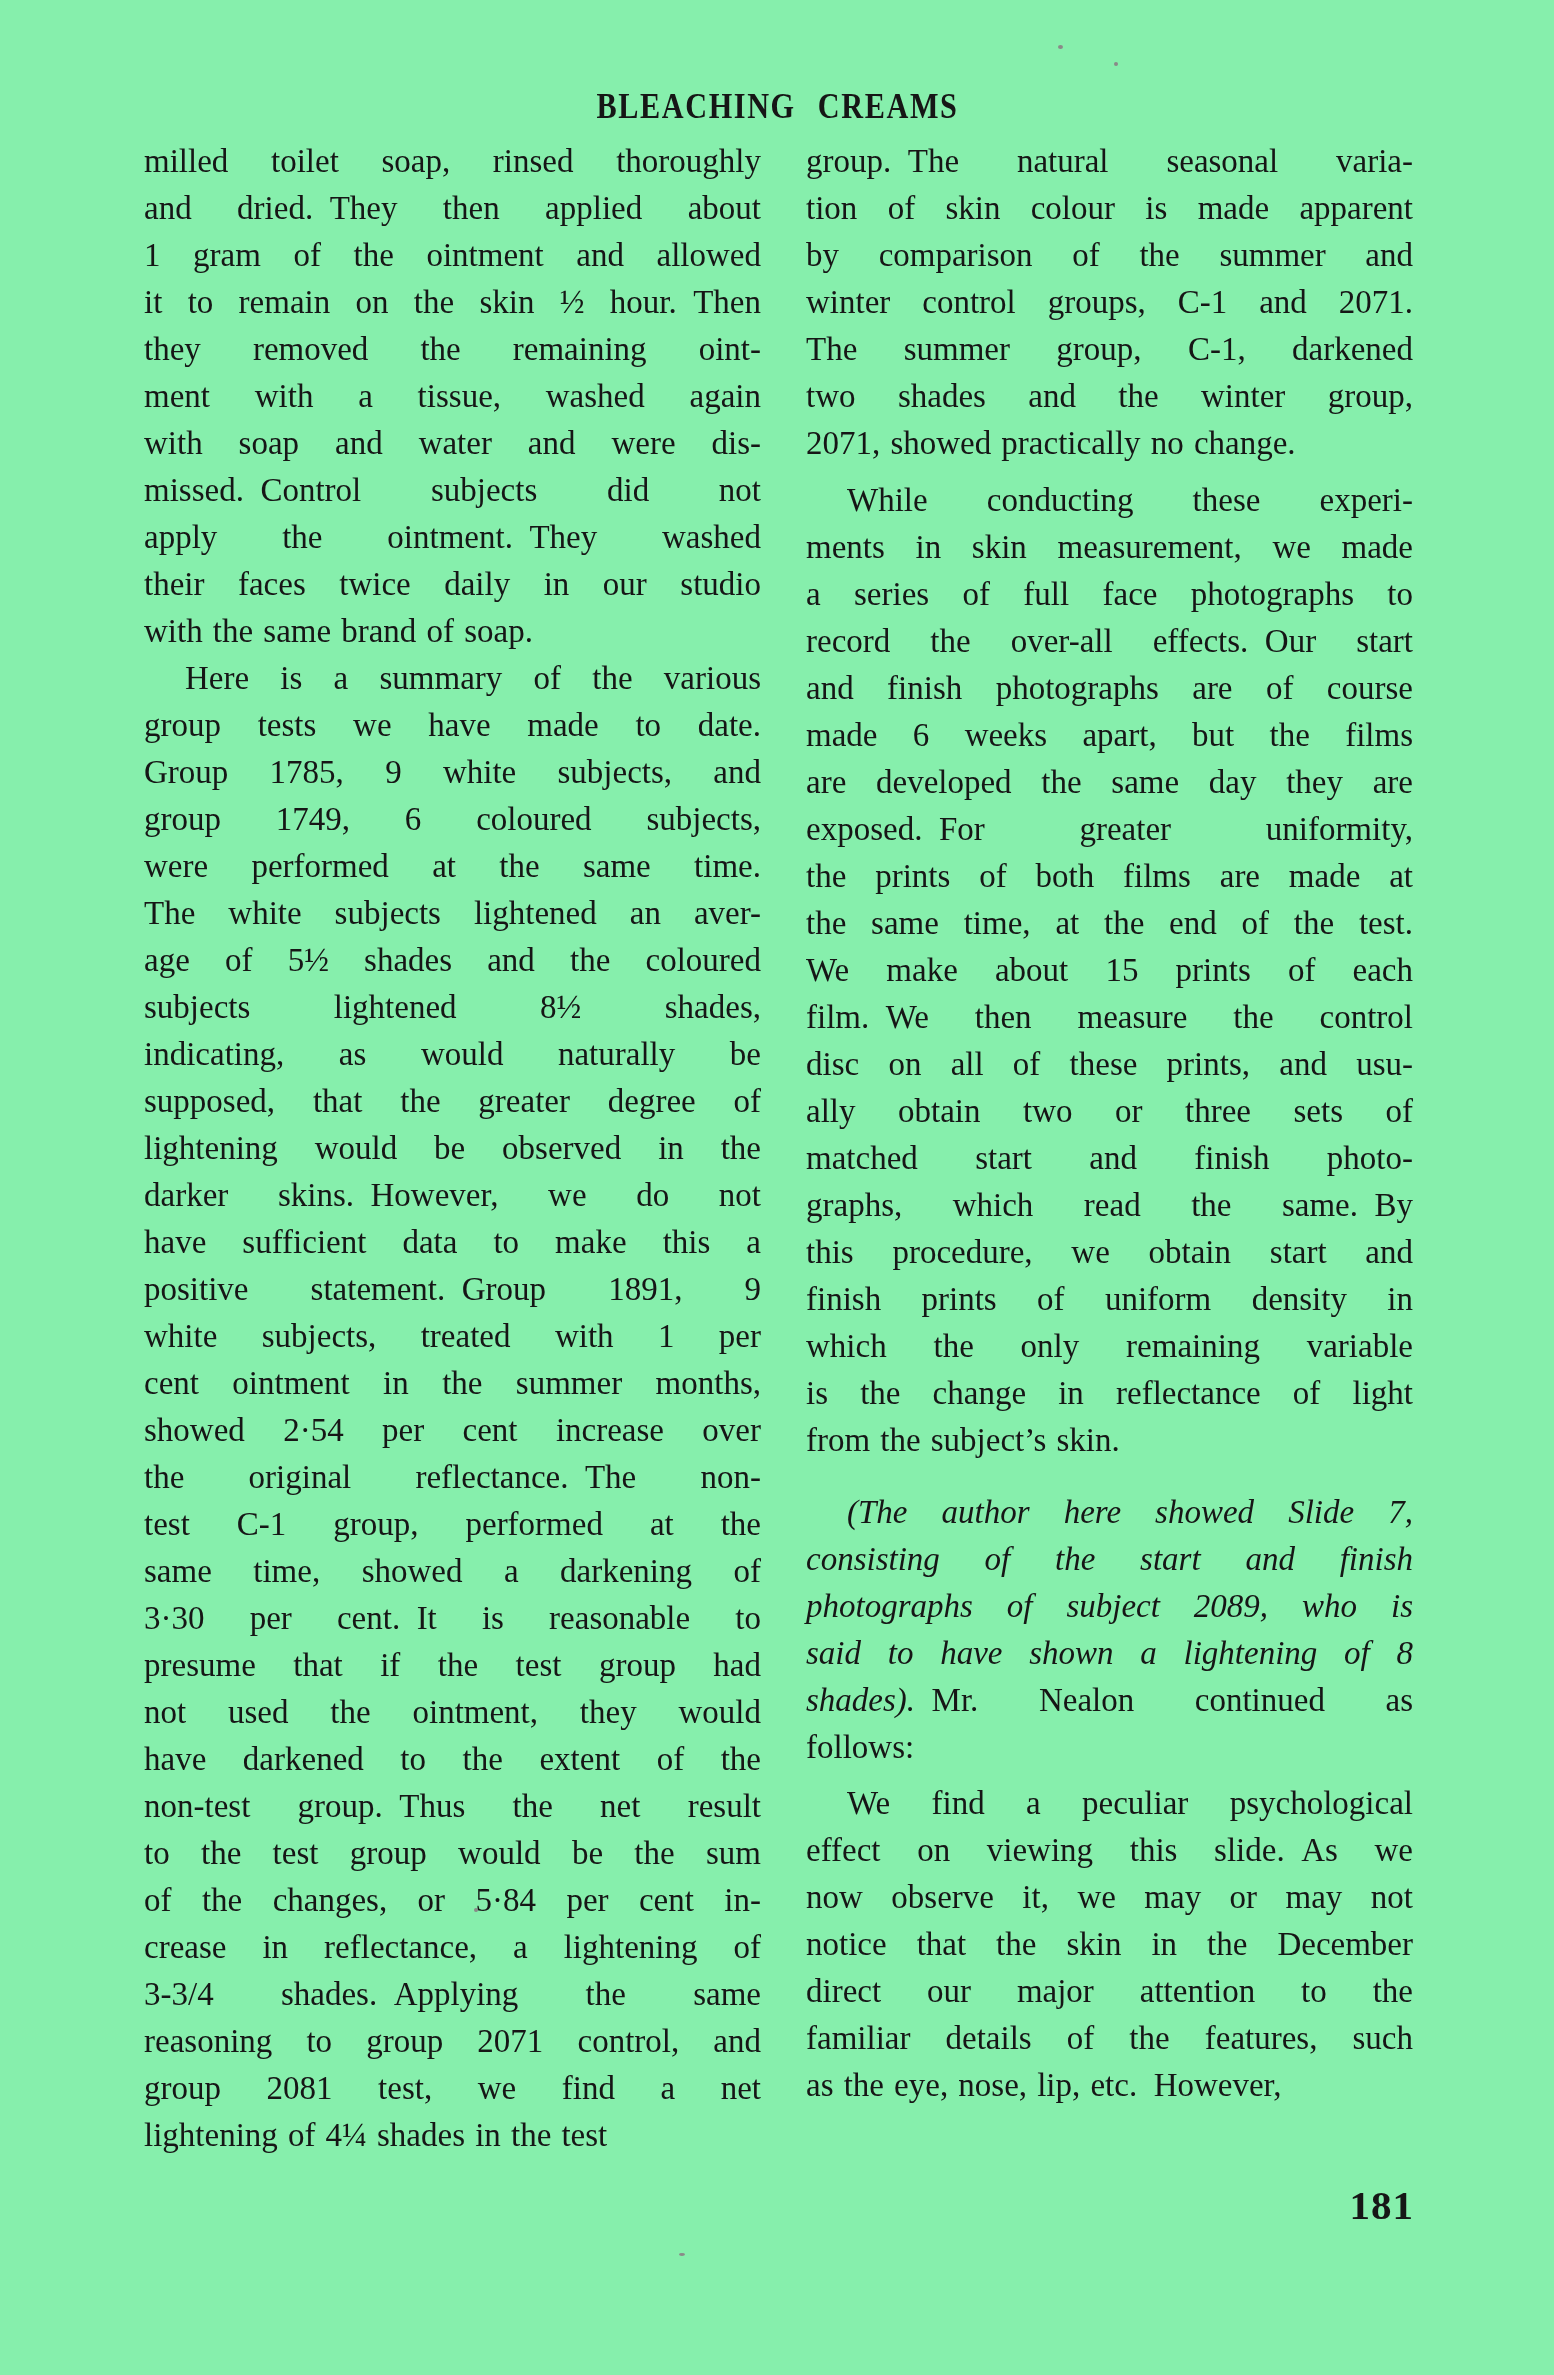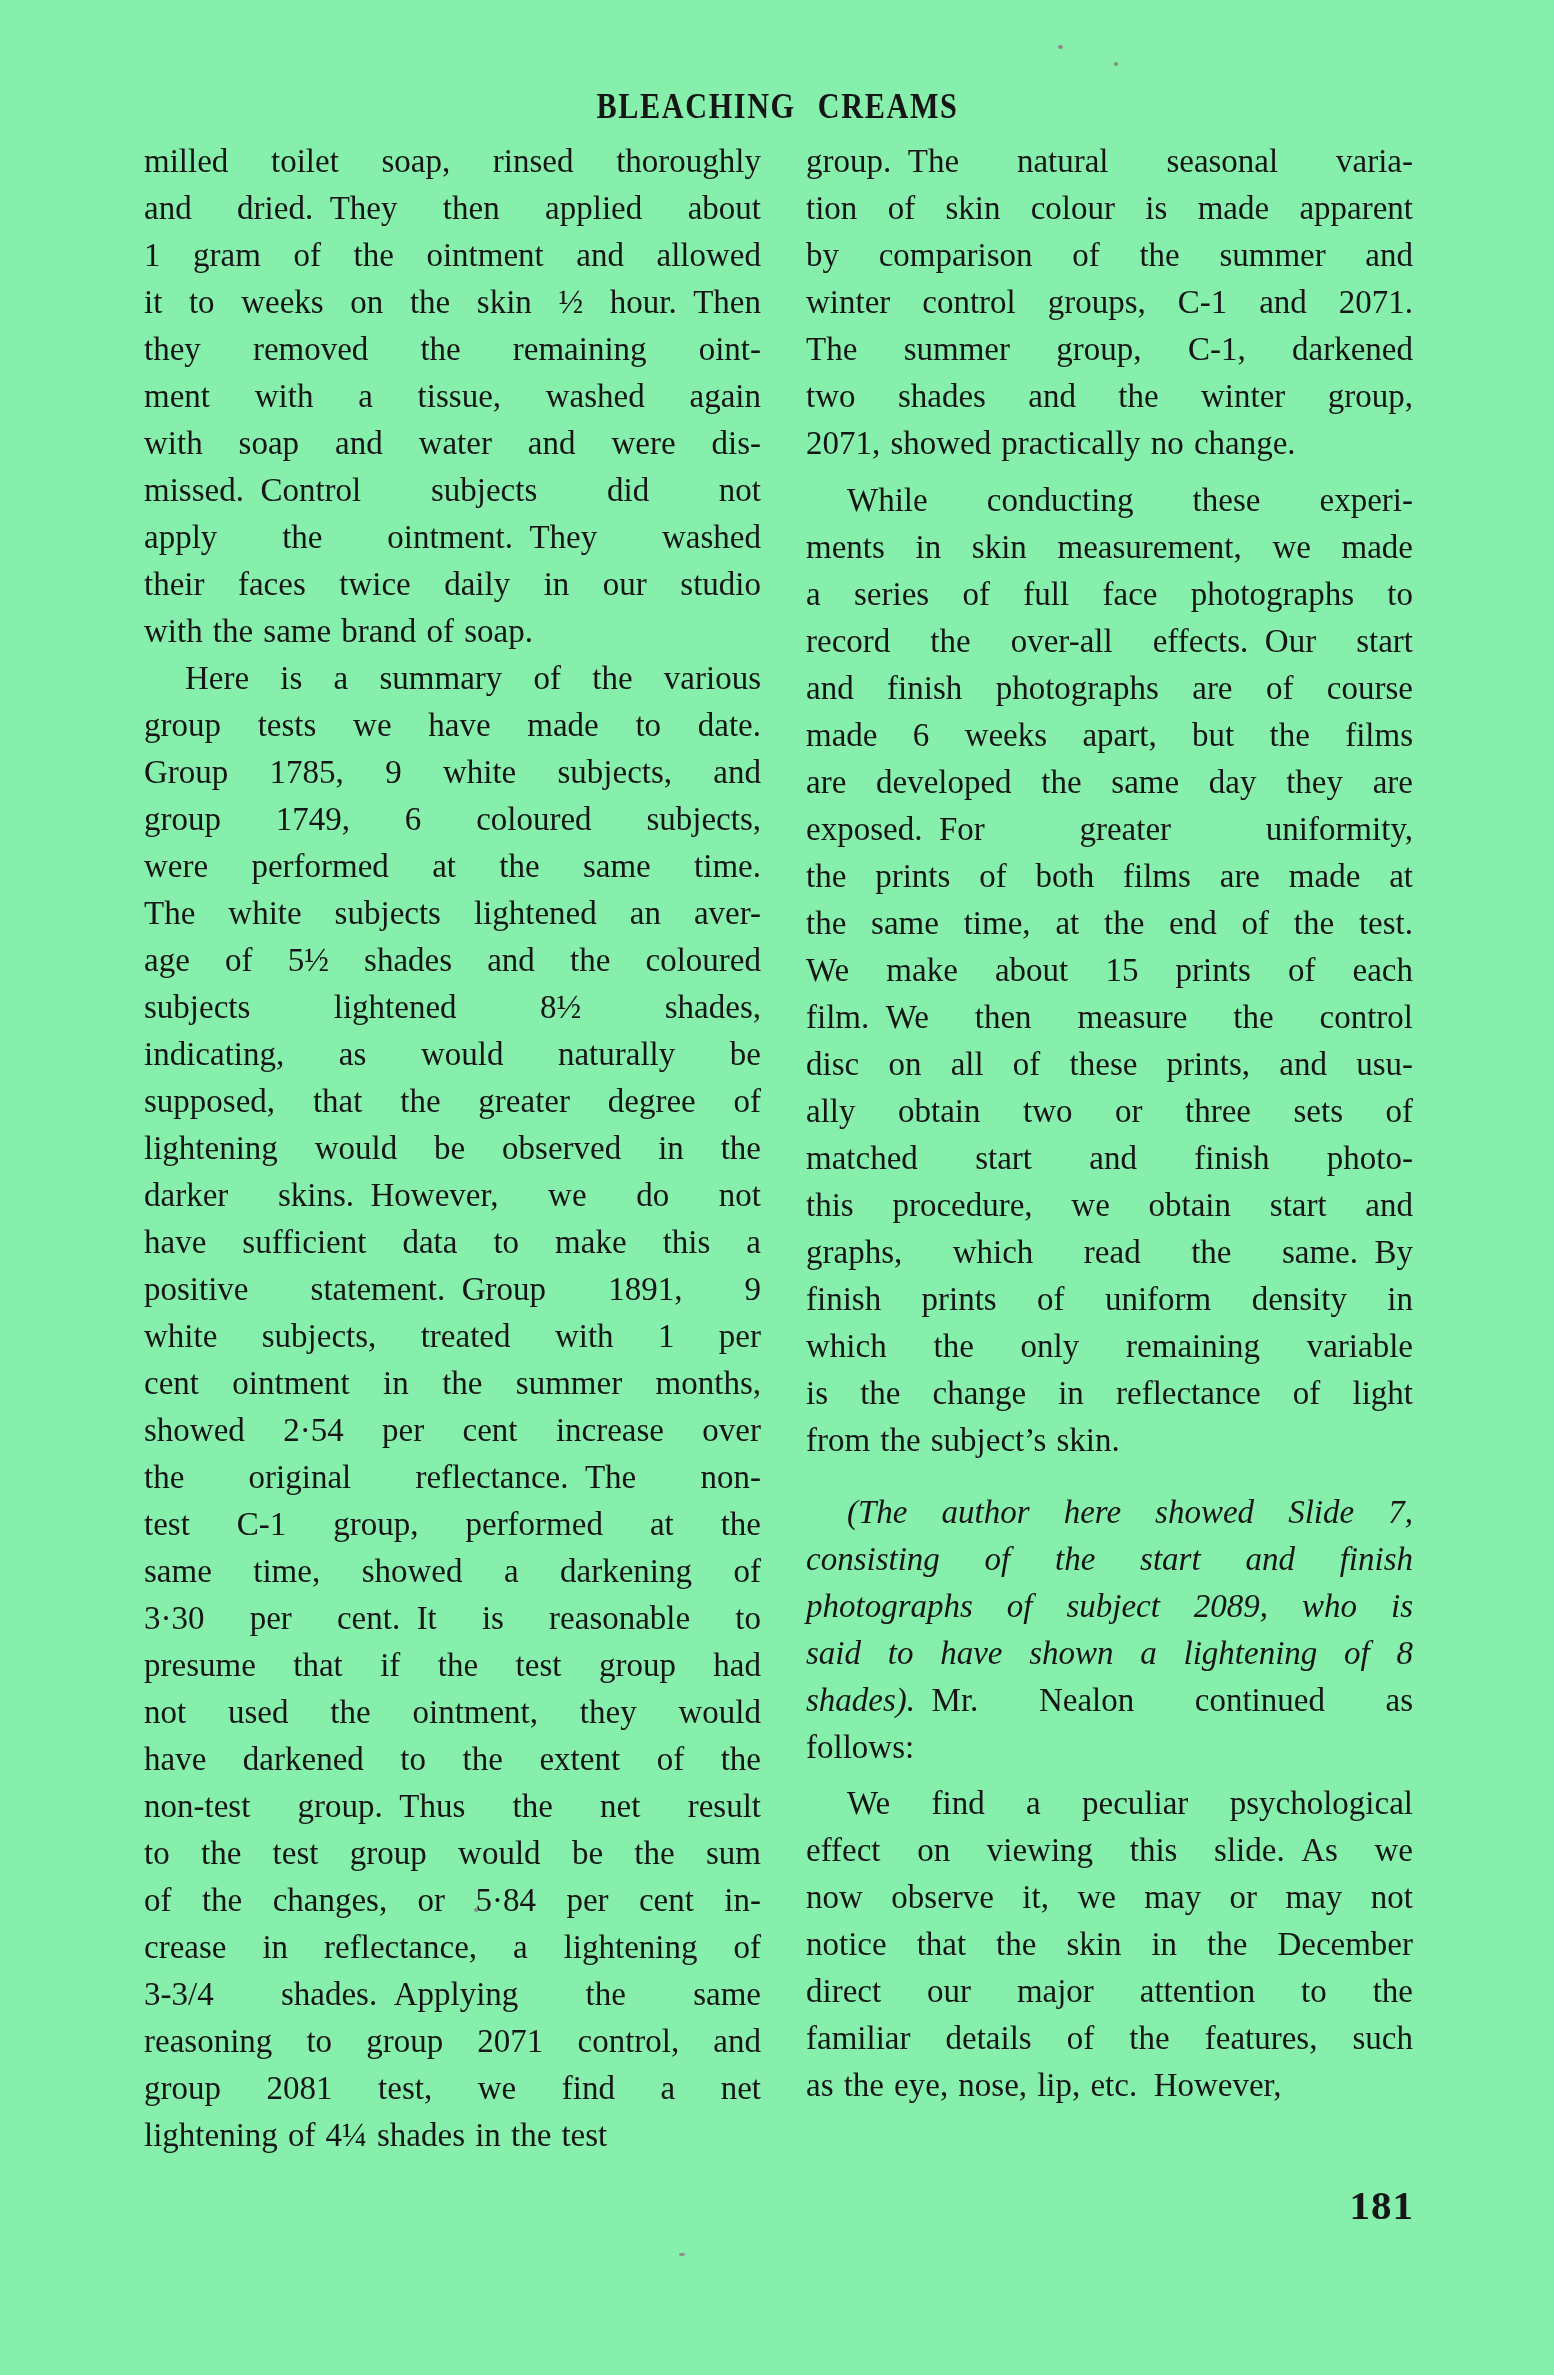--- a/index.html
+++ b/index.html
@@ -80,21 +80,21 @@
 <body>
 
 <div class="page">
   <div class="running-header">BLEACHING CREAMS</div>
 
   <div class="column col-left" id="col-left">
       <div class="para">
         <div class="line first">milled toilet soap, rinsed thoroughly</div>
         <div class="line">and dried. They then applied about</div>
         <div class="line">1 gram of the ointment and allowed</div>
-        <div class="line">it to weeks on the skin ½ hour. Then</div>
+        <div class="line">it to remain on the skin ½ hour. Then</div>
         <div class="line">they removed the remaining oint-</div>
         <div class="line">ment with a tissue, washed again</div>
         <div class="line">with soap and water and were dis-</div>
         <div class="line">missed. Control subjects did not</div>
         <div class="line">apply the ointment. They washed</div>
         <div class="line">their faces twice daily in our studio</div>
         <div class="line last">with the same brand of soap.</div>
       </div>
       <div class="para indent">
         <div class="line first">Here is a summary of the various</div>
@@ -151,22 +151,22 @@
         <div class="line">made 6 weeks apart, but the films</div>
         <div class="line">are developed the same day they are</div>
         <div class="line">exposed. For greater uniformity,</div>
         <div class="line">the prints of both films are made at</div>
         <div class="line">the same time, at the end of the test.</div>
         <div class="line">We make about 15 prints of each</div>
         <div class="line">film. We then measure the control</div>
         <div class="line">disc on all of these prints, and usu-</div>
         <div class="line">ally obtain two or three sets of</div>
         <div class="line">matched start and finish photo-</div>
+        <div class="line">graphs, which read the same. By</div>
         <div class="line">this procedure, we obtain start and</div>
-        <div class="line">graphs, which read the same. By</div>
         <div class="line">finish prints of uniform density in</div>
         <div class="line">which the only remaining variable</div>
         <div class="line">is the change in reflectance of light</div>
         <div class="line last">from the subject’s skin.</div>
       </div>
       <div class="para italic indent">
         <div class="line first">(The author here showed Slide 7,</div>
         <div class="line">consisting of the start and finish</div>
         <div class="line">photographs of subject 2089, who is</div>
         <div class="line">said to have shown a lightening of 8</div>

